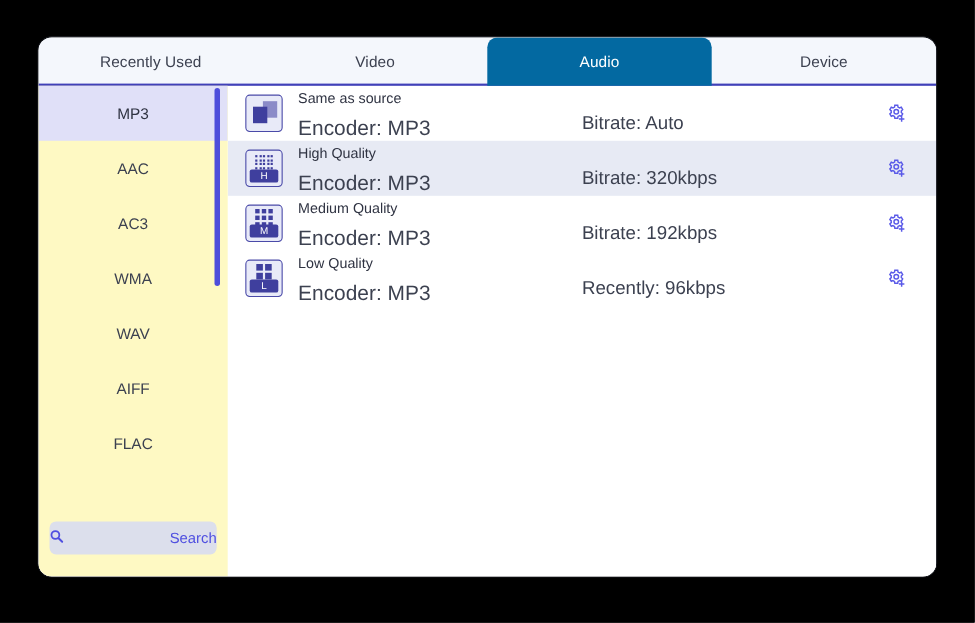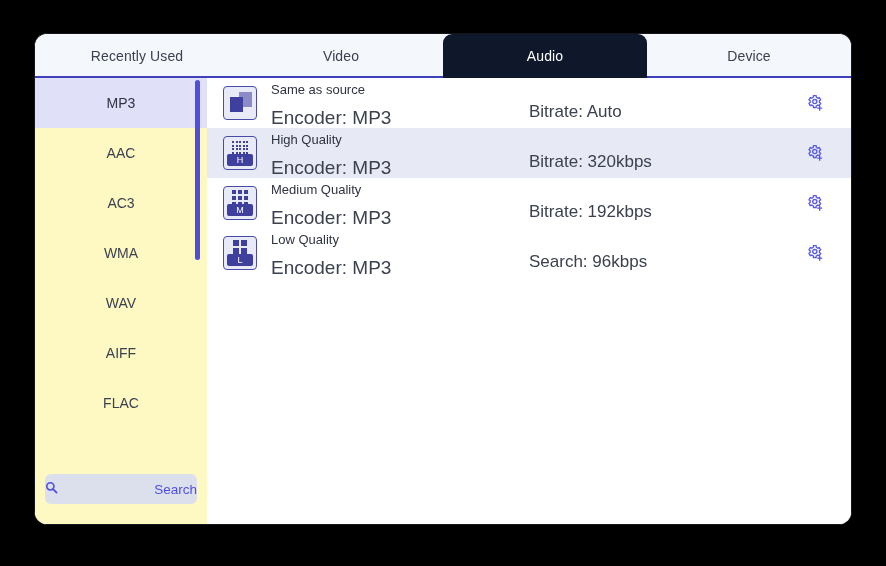--- a/index.html
+++ b/index.html
@@ -52,21 +52,21 @@
     align-items: center;
     justify-content: center;
     font-size: 14px;
     color: #3c4150;
     letter-spacing: .1px;
     cursor: pointer;
     position: relative;
     z-index: 1;
   }
   .tab.active {
-    background: #0f172a;
+    background: #0369a1;
     color: #ffffff;
     border-radius: 9px 9px 0 0;
   }
 
   
   .body {
     flex: 1 1 auto;
     display: flex;
     min-height: 0;
     background: #ffffff;
@@ -404,21 +404,21 @@
               <i></i>
                   <i></i>
             </div>
               </div>
             <div class="ico-bar">L</div>
           </div>
           <div class="row-text">
             <span class="row-title">Low Quality</span>
             <span class="row-sub">Encoder: MP3</span>
           </div>
-          <div class="row-bitrate">Search: 96kbps</div>
+          <div class="row-bitrate">Recently: 96kbps</div>
           <div class="row-gear">
             <svg width="20" height="20" viewBox="0 0 24 24" aria-hidden="true">
               <g fill="none" stroke="#5a5ae8" stroke-width="1.6">
                 <path d="M10.2 3.2h3.1l.35 2.0a6.6 6.6 0 0 1 1.62.94l1.9-.75 1.55 2.7-1.5 1.3c.06.3.09.6.09.92s-.03.62-.09.92l1.5 1.3-1.55 2.7-1.9-.75a6.6 6.6 0 0 1-1.62.94l-.35 2.0h-3.1l-.35-2.0a6.6 6.6 0 0 1-1.62-.94l-1.9.75-1.55-2.7 1.5-1.3a5.6 5.6 0 0 1 0-1.84l-1.5-1.3 1.55-2.7 1.9.75a6.6 6.6 0 0 1 1.62-.94z"></path>
                 <circle cx="11.75" cy="10.3" r="2.5"></circle>
                 <line x1="17.6" y1="15.2" x2="17.6" y2="21.2"></line>
                 <line x1="14.6" y1="18.2" x2="20.6" y2="18.2"></line>
               </g>
             </svg>
           </div>

